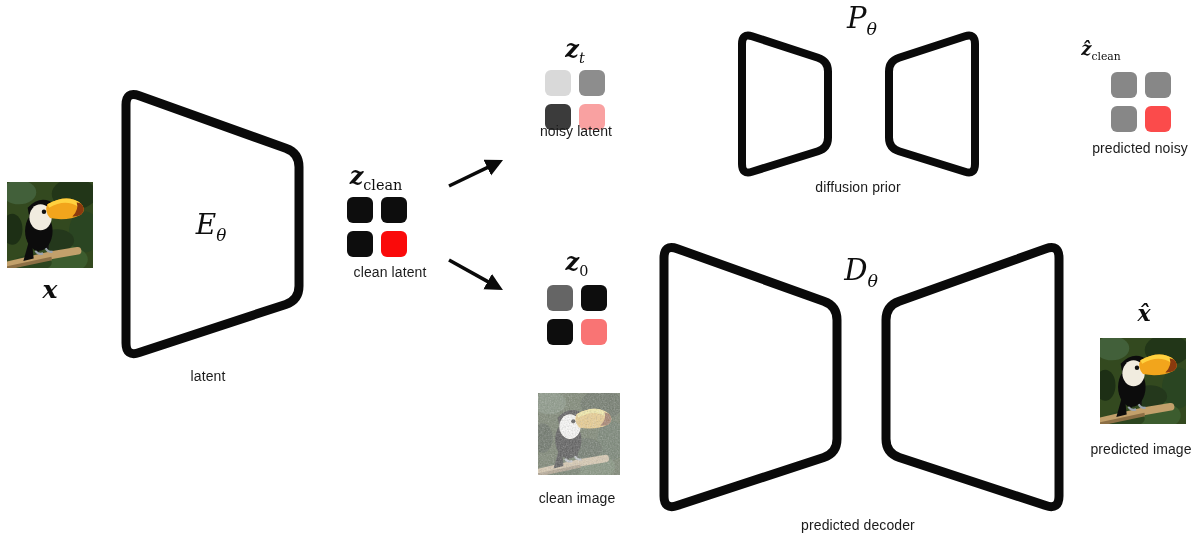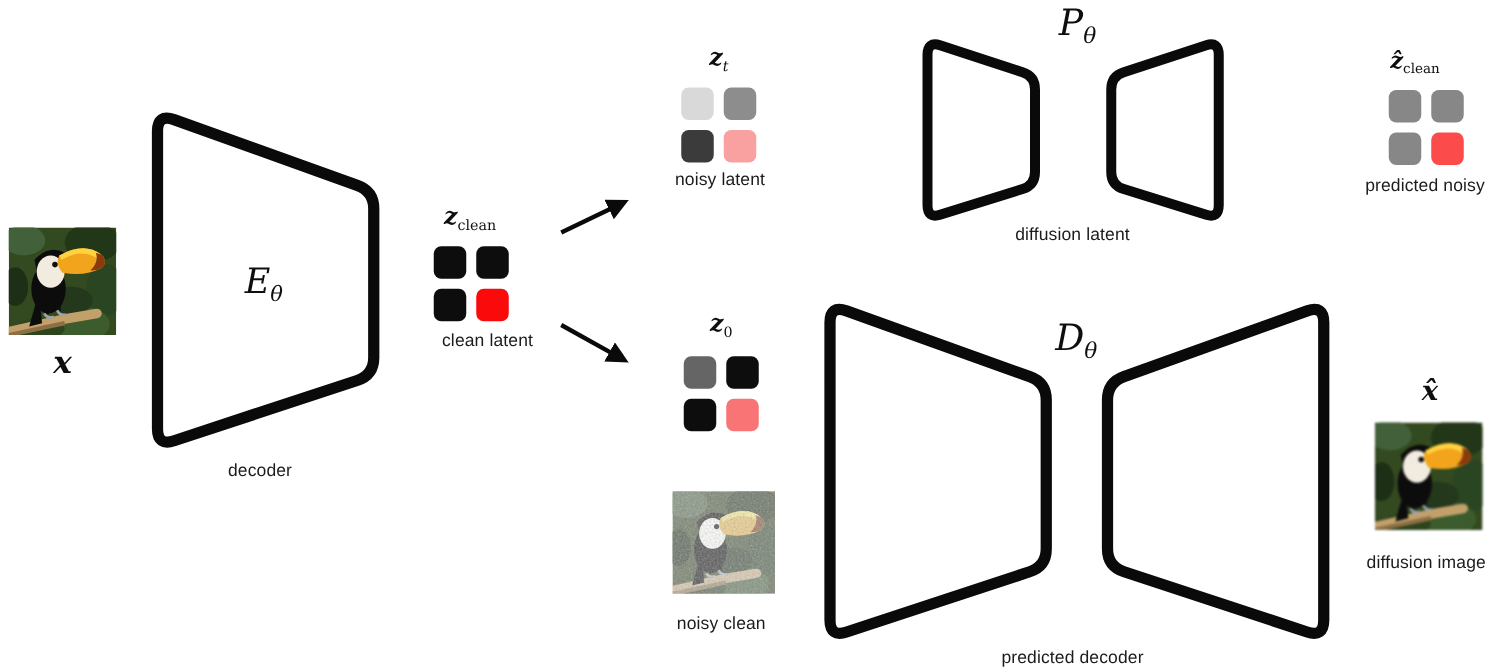--- a/index.html
+++ b/index.html
@@ -11,21 +11,21 @@
            white-space:nowrap;letter-spacing:.1px;}
 
   
   .math{position:absolute;transform:translateX(-50%);font-family:"DejaVu Serif",serif;
         color:#0e0e0e;white-space:nowrap;line-height:1;text-align:right;}
   .math .sym{font-style:italic;}
   .math .vec{font-weight:bold;}
   .math sub{font-size:60%;line-height:1;}
   .math sub.rm{font-style:normal;}
   .math sub.it{font-style:italic;}
-  .m18{font-size:18px;} .m19{font-size:19px;} .m22{font-size:22px;}
+  .m18{font-size:18px;} .m19{font-size:24px;} .m22{font-size:22px;}
   .m25{font-size:25px;} .m28{font-size:28px;} .m29{font-size:29px;}
 
   
   .trap{position:absolute;}
   .trap path{fill:none;stroke:#0a0a0a;stroke-linejoin:round;stroke-linecap:round;}
   .trap.mirror{transform:scaleX(-1);}
 
   
   .latgrid{position:absolute;display:grid;grid-template-columns:repeat(2,26px);gap:8px;}
   .latgrid .cell{width:26px;height:26px;border-radius:6px;}
@@ -85,21 +85,21 @@
   <div class="math m25" style="left:50px;top:277px">
     <span class="sym vec">x</span>
   </div>
 
   <svg class="trap" style="left:120px;top:85px" width="185" height="278">
     <path stroke-width="9" d="M 6 20 L 6 258 Q 6 272 19.3 267.6 L 165.7 219.4 Q 179 215 179 201 L 179 82 Q 179 68 165.8 63.3 L 19.2 10.7 Q 6 6 6 20 Z"></path>
   </svg>
   <div class="math m28" style="left:211px;top:211px">
     <span class="sym">E</span><sub class="it">θ</sub>
   </div>
-  <div class="caption" style="left:208px;top:368px">decoder</div>
+  <div class="caption" style="left:208px;top:368px">latent</div>
 
   <div class="math m19" style="left:376px;top:164px">
     <span class="sym vec">z</span><sub class="rm">clean</sub>
   </div>
   <div class="latgrid" style="left:347px;top:197px">
       <div class="cell" style="background: rgb(13, 13, 13);"></div>
       <div class="cell" style="background: rgb(13, 13, 13);"></div>
       <div class="cell" style="background: rgb(13, 13, 13);"></div>
       <div class="cell" style="background: rgb(250, 10, 10);"></div>
     </div>
@@ -114,34 +114,34 @@
 
   <div class="math m19" style="left:575px;top:37px">
     <span class="sym vec">z</span><sub class="it">t</sub>
   </div>
   <div class="latgrid" style="left:545px;top:70px">
       <div class="cell" style="background: rgb(217, 217, 217);"></div>
       <div class="cell" style="background: rgb(141, 141, 141);"></div>
       <div class="cell" style="background: rgb(59, 59, 59);"></div>
       <div class="cell" style="background: rgb(249, 161, 161);"></div>
     </div>
-  <div class="caption" style="left:576px;top:135px">noisy latent</div>
+  <div class="caption" style="left:576px;top:123px">noisy latent</div>
 
   <div class="math m29" style="left:862px;top:4px">
     <span class="sym">P</span><sub class="it">θ</sub>
   </div>
   <svg class="trap" style="left:737px;top:28px" width="96" height="152">
     <path stroke-width="8" d="M 5 16 L 5 136 Q 5 147 15 143.8 L 81 123.2 Q 91 120 91 109.5 L 91 43.5 Q 91 33 81 29.8 L 15 8.2 Q 5 5 5 16 Z"></path>
   </svg>
   <svg class="trap mirror" style="left:884px;top:28px" width="96" height="152">
     <path stroke-width="8" d="M 5 16 L 5 136 Q 5 147 15 143.8 L 81 123.2 Q 91 120 91 109.5 L 91 43.5 Q 91 33 81 29.8 L 15 8.2 Q 5 5 5 16 Z"></path>
   </svg>
-  <div class="caption" style="left:858px;top:179px">diffusion latent</div>
+  <div class="caption" style="left:858px;top:179px">diffusion prior</div>
 
-  <div class="math m18" style="left:1132px;top:40px">
+  <div class="math m18" style="left:1101px;top:40px">
     <span class="sym vec">ẑ</span><sub class="rm">clean</sub>
   </div>
   <div class="latgrid" style="left:1111px;top:72px">
       <div class="cell" style="background: rgb(135, 135, 135);"></div>
       <div class="cell" style="background: rgb(135, 135, 135);"></div>
       <div class="cell" style="background: rgb(135, 135, 135);"></div>
       <div class="cell" style="background: rgb(251, 75, 75);"></div>
     </div>
   <div class="caption" style="left:1140px;top:140px">predicted noisy</div>
 
@@ -155,36 +155,36 @@
       <div class="cell" style="background: rgb(249, 116, 116);"></div>
     </div>
   <figure class="photo" style="left:538px;top:393px;width:82px;height:82px">
     <svg viewBox="0 0 100 100">
       <g style="filter:contrast(0.55) brightness(1.4) saturate(0.6)">
           <use href="#toucan"></use>
         </g>
       <rect width="100" height="100" filter="url(#grain)" opacity="0.5"></rect>
     </svg>
   </figure>
-  <div class="caption" style="left:577px;top:490px">noisy clean</div>
+  <div class="caption" style="left:577px;top:490px">clean image</div>
 
   <div class="math m29" style="left:861px;top:256px">
     <span class="sym">D</span><sub class="it">θ</sub>
   </div>
   <svg class="trap" style="left:658px;top:238px" width="185" height="278">
     <path stroke-width="9" d="M 6 20 L 6 258 Q 6 272 19.3 267.6 L 165.7 219.4 Q 179 215 179 201 L 179 82 Q 179 68 165.8 63.3 L 19.2 10.7 Q 6 6 6 20 Z"></path>
   </svg>
   <svg class="trap mirror" style="left:880px;top:238px" width="185" height="278">
     <path stroke-width="9" d="M 6 20 L 6 258 Q 6 272 19.3 267.6 L 165.7 219.4 Q 179 215 179 201 L 179 82 Q 179 68 165.8 63.3 L 19.2 10.7 Q 6 6 6 20 Z"></path>
   </svg>
   <div class="caption" style="left:858px;top:517px">predicted decoder</div>
 
   <div class="math m22" style="left:1144px;top:302px">
     <span class="sym vec">x̂</span>
   </div>
   <figure class="photo" style="left:1100px;top:338px;width:86px;height:86px">
     <svg viewBox="0 0 100 100" style="filter:blur(0.7px)">
         <use href="#toucan"></use>
       </svg>
   </figure>
-  <div class="caption" style="left:1141px;top:441px">diffusion image</div>
+  <div class="caption" style="left:1141px;top:441px">predicted image</div>
 
 </div>
 
 </body></html>

